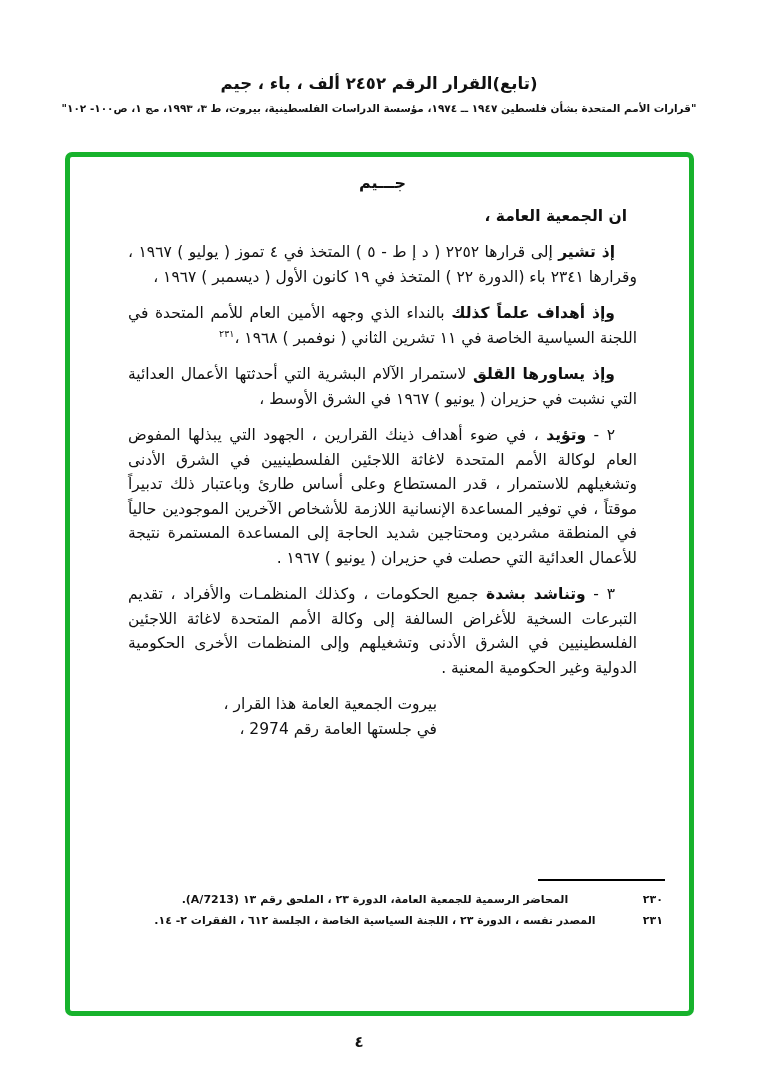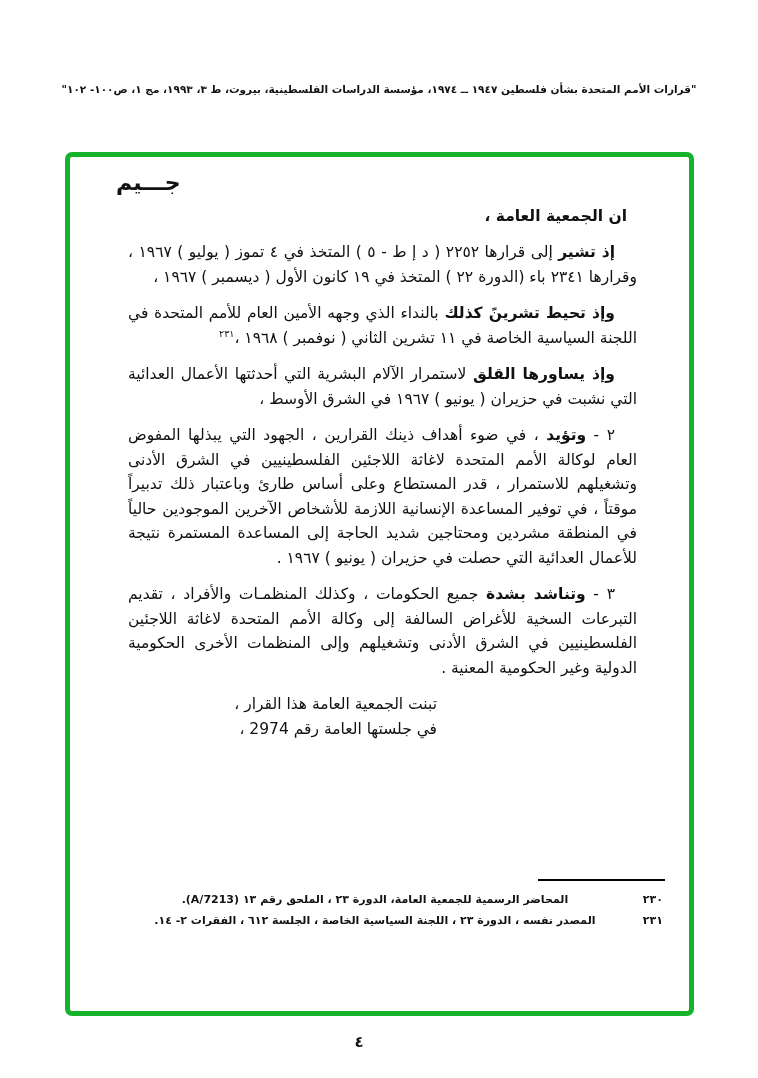--- a/index.html
+++ b/index.html
@@ -40,23 +40,23 @@
 
   .content {
     position: absolute;
     top: 14px; right: 40px; left: 46px;
     direction: rtl;
     text-align: justify;
     font-size: 15.5px;
     line-height: 24.5px;
   }
   .section-heading {
-    text-align: left;
+    text-align: center;
     font-weight: bold;
-    font-size: 22px;
+    font-size: 16px;
     margin: 0 0 8px 0;
   }
   .opening {
     margin: 0;
     font-weight: bold;
     text-indent: 22px;
   }
   .para { margin: 12px; text-indent: 22px; }
   .para b { font-weight: bold; }
   .para sup {
@@ -102,44 +102,45 @@
     text-align: center;
     font-size: 15px; font-weight: bold;
   }
 </style>
 </head>
 <body>
 
 <div class="page">
 
   <div class="header">
+    <div class="header-title">(تابع)القرار الرقم  ٢٤٥٢ ألف ، باء ، جيم</div>
     <div class="header-source">"قرارات الأمم المتحدة بشأن فلسطين ١٩٤٧ ــ ١٩٧٤، مؤسسة الدراسات الفلسطينية، بيروت، ط ٣، ١٩٩٣، مج ١، ص١٠٠- ١٠٢"</div>
   </div>
 
   <div class="doc-box">
 
     <div class="content">
       <div class="section-heading">جـــيم</div>
 
       <p class="opening">ان الجمعية العامة ،</p>
 
       <p class="para"><b>إذ تشير</b><span> إلى قرارها ٢٢٥٢ ( د إ ط - ٥ ) المتخذ في ٤ تموز ( يوليو ) ١٩٦٧ ، وقرارها ٢٣٤١ باء (الدورة ٢٢ ) المتخذ في ١٩ كانون الأول ( ديسمبر ) ١٩٦٧ ،</span></p>
 
 
-      <p class="para"><b>وإذ تحيط تشرينً كذلك</b><span> بالنداء الذي وجهه الأمين العام للأمم المتحدة في اللجنة السياسية الخاصة في ١١ تشرين الثاني ( نوفمبر ) ١٩٦٨ ،</span><sup>٢٣١</sup></p>
+      <p class="para"><b>وإذ أهداف علماً كذلك</b><span> بالنداء الذي وجهه الأمين العام للأمم المتحدة في اللجنة السياسية الخاصة في ١١ تشرين الثاني ( نوفمبر ) ١٩٦٨ ،</span><sup>٢٣١</sup></p>
 
       <p class="para"><b>وإذ يساورها القلق</b><span> لاستمرار الآلام البشرية التي أحدثتها الأعمال العدائية التي نشبت في حزيران ( يونيو ) ١٩٦٧ في الشرق الأوسط ،</span></p>
 
 
       <p class="para"><span>٢ - </span><b>وتؤيد</b><span> ، في ضوء أهداف ذينك القرارين ، الجهود التي يبذلها المفوض العام لوكالة الأمم المتحدة لاغاثة اللاجئين الفلسطينيين في الشرق الأدنى وتشغيلهم للاستمرار ، قدر المستطاع وعلى أساس طارئ وباعتبار ذلك تدبيراً موقتاً ، في توفير المساعدة الإنسانية اللازمة للأشخاص الآخرين الموجودين حالياً في المنطقة مشردين ومحتاجين شديد الحاجة إلى المساعدة المستمرة نتيجة للأعمال العدائية التي حصلت في حزيران ( يونيو ) ١٩٦٧ .</span></p>
 
       <p class="para"><span>٣ - </span><b>وتناشد بشدة</b><span> جميع الحكومات ، وكذلك المنظمـات والأفراد ، تقديم التبرعات السخية للأغراض السالفة إلى وكالة الأمم المتحدة لاغاثة اللاجئين الفلسطينيين في الشرق الأدنى وتشغيلهم وإلى المنظمات الأخرى الحكومية الدولية وغير الحكومية المعنية .</span></p>
 
       <div class="closing">
-        <p>تبنت الجمعية العامة هذا القرار ،</p>
+        <p>بيروت الجمعية العامة هذا القرار ،</p>
         <p>في جلستها العامة رقم 2974 ،</p>
       </div>
     </div>
 
     <div class="footnotes">
       <div class="fn-rule"></div>
       <div class="fn">
         <span class="fn-num">٢٣٠</span>
         <span class="fn-text">المحاضر الرسمية للجمعية العامة، الدورة ٢٣ ، الملحق رقم ١٣ (A/7213).</span>
       </div>

